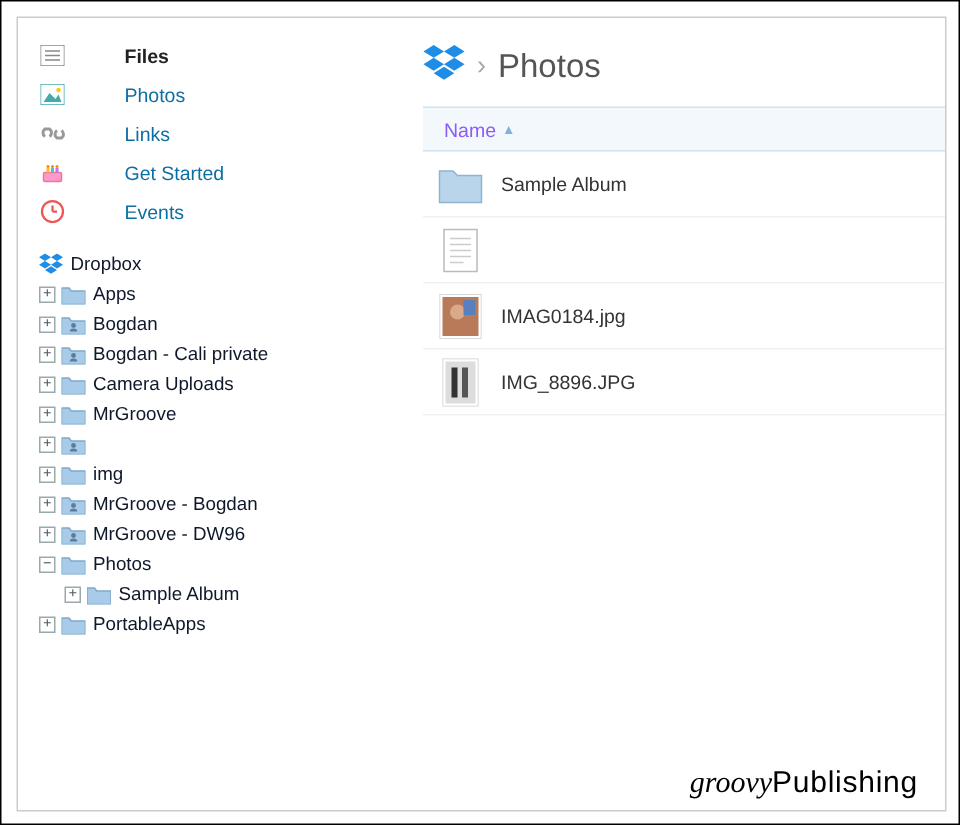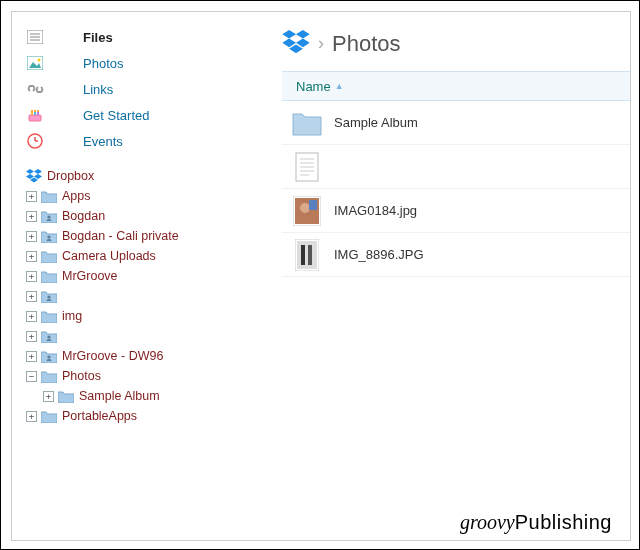--- a/index.html
+++ b/index.html
@@ -7,30 +7,30 @@
 .frame { width: 640px; height: 550px; border: 1px solid #000; position: relative; overflow: hidden; }
 .inner { width: 620px; height: 530px; margin: 10px; border: 1px solid #ccc; position: relative; background: #fff; }
 .sidebar { position: absolute; left: 0; top: 0; width: 210px; padding: 12px 0 0 14px; }
 .main { position: absolute; left: 270px; top: 0; right: 0; padding-top: 18px; }
 .nav-item { display: flex; align-items: center; height: 26px; cursor: pointer; gap: 31px; }
 .nav-item .lbl { color: #0d6ea1; font-size: 13px; }
 .nav-item.active .lbl { color: #222; font-weight: bold; }
 .nav-icon { width: 18px; height: 18px; margin-right: 8px; display: inline-flex; align-items: center; justify-content: center; }
 .tree-root { margin-top: 12px; }
 .tree-row { display: flex; align-items: center; height: 20px; cursor: pointer; }
-.tree-row .lbl { color: #7f1d1d; font-size: 12.5px; }
+.tree-row .lbl { color: #0f172a; font-size: 12.5px; }
 .exp { width: 11px; height: 11px; border: 1px solid #9aa; font-size: 9px; line-height: 9px; text-align: center; color: #556; margin-right: 4px; font-family: monospace; }
 .folder-ic { width: 16px; height: 13px; margin-right: 5px; }
 .folder-ic svg { display: block; }
 .tree-children { padding-left: 17px; }
 .breadcrumb { display: flex; align-items: center; gap: 8px; margin-bottom: 14px; }
 .crumb-title { font-size: 22px; color: #555; font-weight: 300; }
 .crumb-sep { color: #aaa; font-size: 18px; }
 .table-head { border-top: 1px solid #cfe3f0; border-bottom: 1px solid #cfe3f0; background: #f2f8fc; height: 30px; display: flex; align-items: center; padding-left: 14px; }
-.col-name { color: #0f766e; font-size: 13px; }
+.col-name { color: #8b5cf6; font-size: 13px; }
 .sort-arrow { color: #7fb3de; font-size: 9px; margin-left: 4px; }
 .file-row { display: flex; align-items: center; height: 44px; border-bottom: 1px solid #eef2f4; padding-left: 10px; cursor: pointer; }
 .thumb { width: 30px; height: 30px; margin-right: 12px; display: flex; align-items: center; justify-content: center; }
 .fname { color: #333; font-size: 13px; }
 .watermark { position: absolute; right: 18px; bottom: 6px; font-family: Georgia, serif; font-style: italic; font-size: 20px; color: #000000; }
 .watermark .pub { font-style: normal; font-family: Arial, sans-serif; font-weight: 300; letter-spacing: 0.5px; }
 </style>
 </head>
 <body>
 
@@ -184,20 +184,21 @@
             </div>
             <div class="tree-row">
               <span class="exp">+</span>
               <span class="folder-ic">
                 <svg width="16" height="13" viewBox="0 0 16 13">
                   <path d="M0 2 l5 0 l1.5 2 L16 4 l0 9 L0 13 Z" fill="#a7cbe8" stroke="#7fa9ca"></path>
                   <circle cx="8" cy="7" r="1.6" fill="#5b7d99"></circle>
                   <path d="M5.5 11 a2.5 2 0 0 1 5 0" fill="#5b7d99"></path>
                 </svg>
               </span>
+              <span class="lbl">MrGroove - Bogdan</span>
             </div>
             <div class="tree-row">
               <span class="exp">+</span>
               <span class="folder-ic">
                 <svg width="16" height="13" viewBox="0 0 16 13">
                   <path d="M0 2 l5 0 l1.5 2 L16 4 l0 9 L0 13 Z" fill="#a7cbe8" stroke="#7fa9ca"></path>
                   <circle cx="8" cy="7" r="1.6" fill="#5b7d99"></circle>
                   <path d="M5.5 11 a2.5 2 0 0 1 5 0" fill="#5b7d99"></path>
                 </svg>
               </span>

